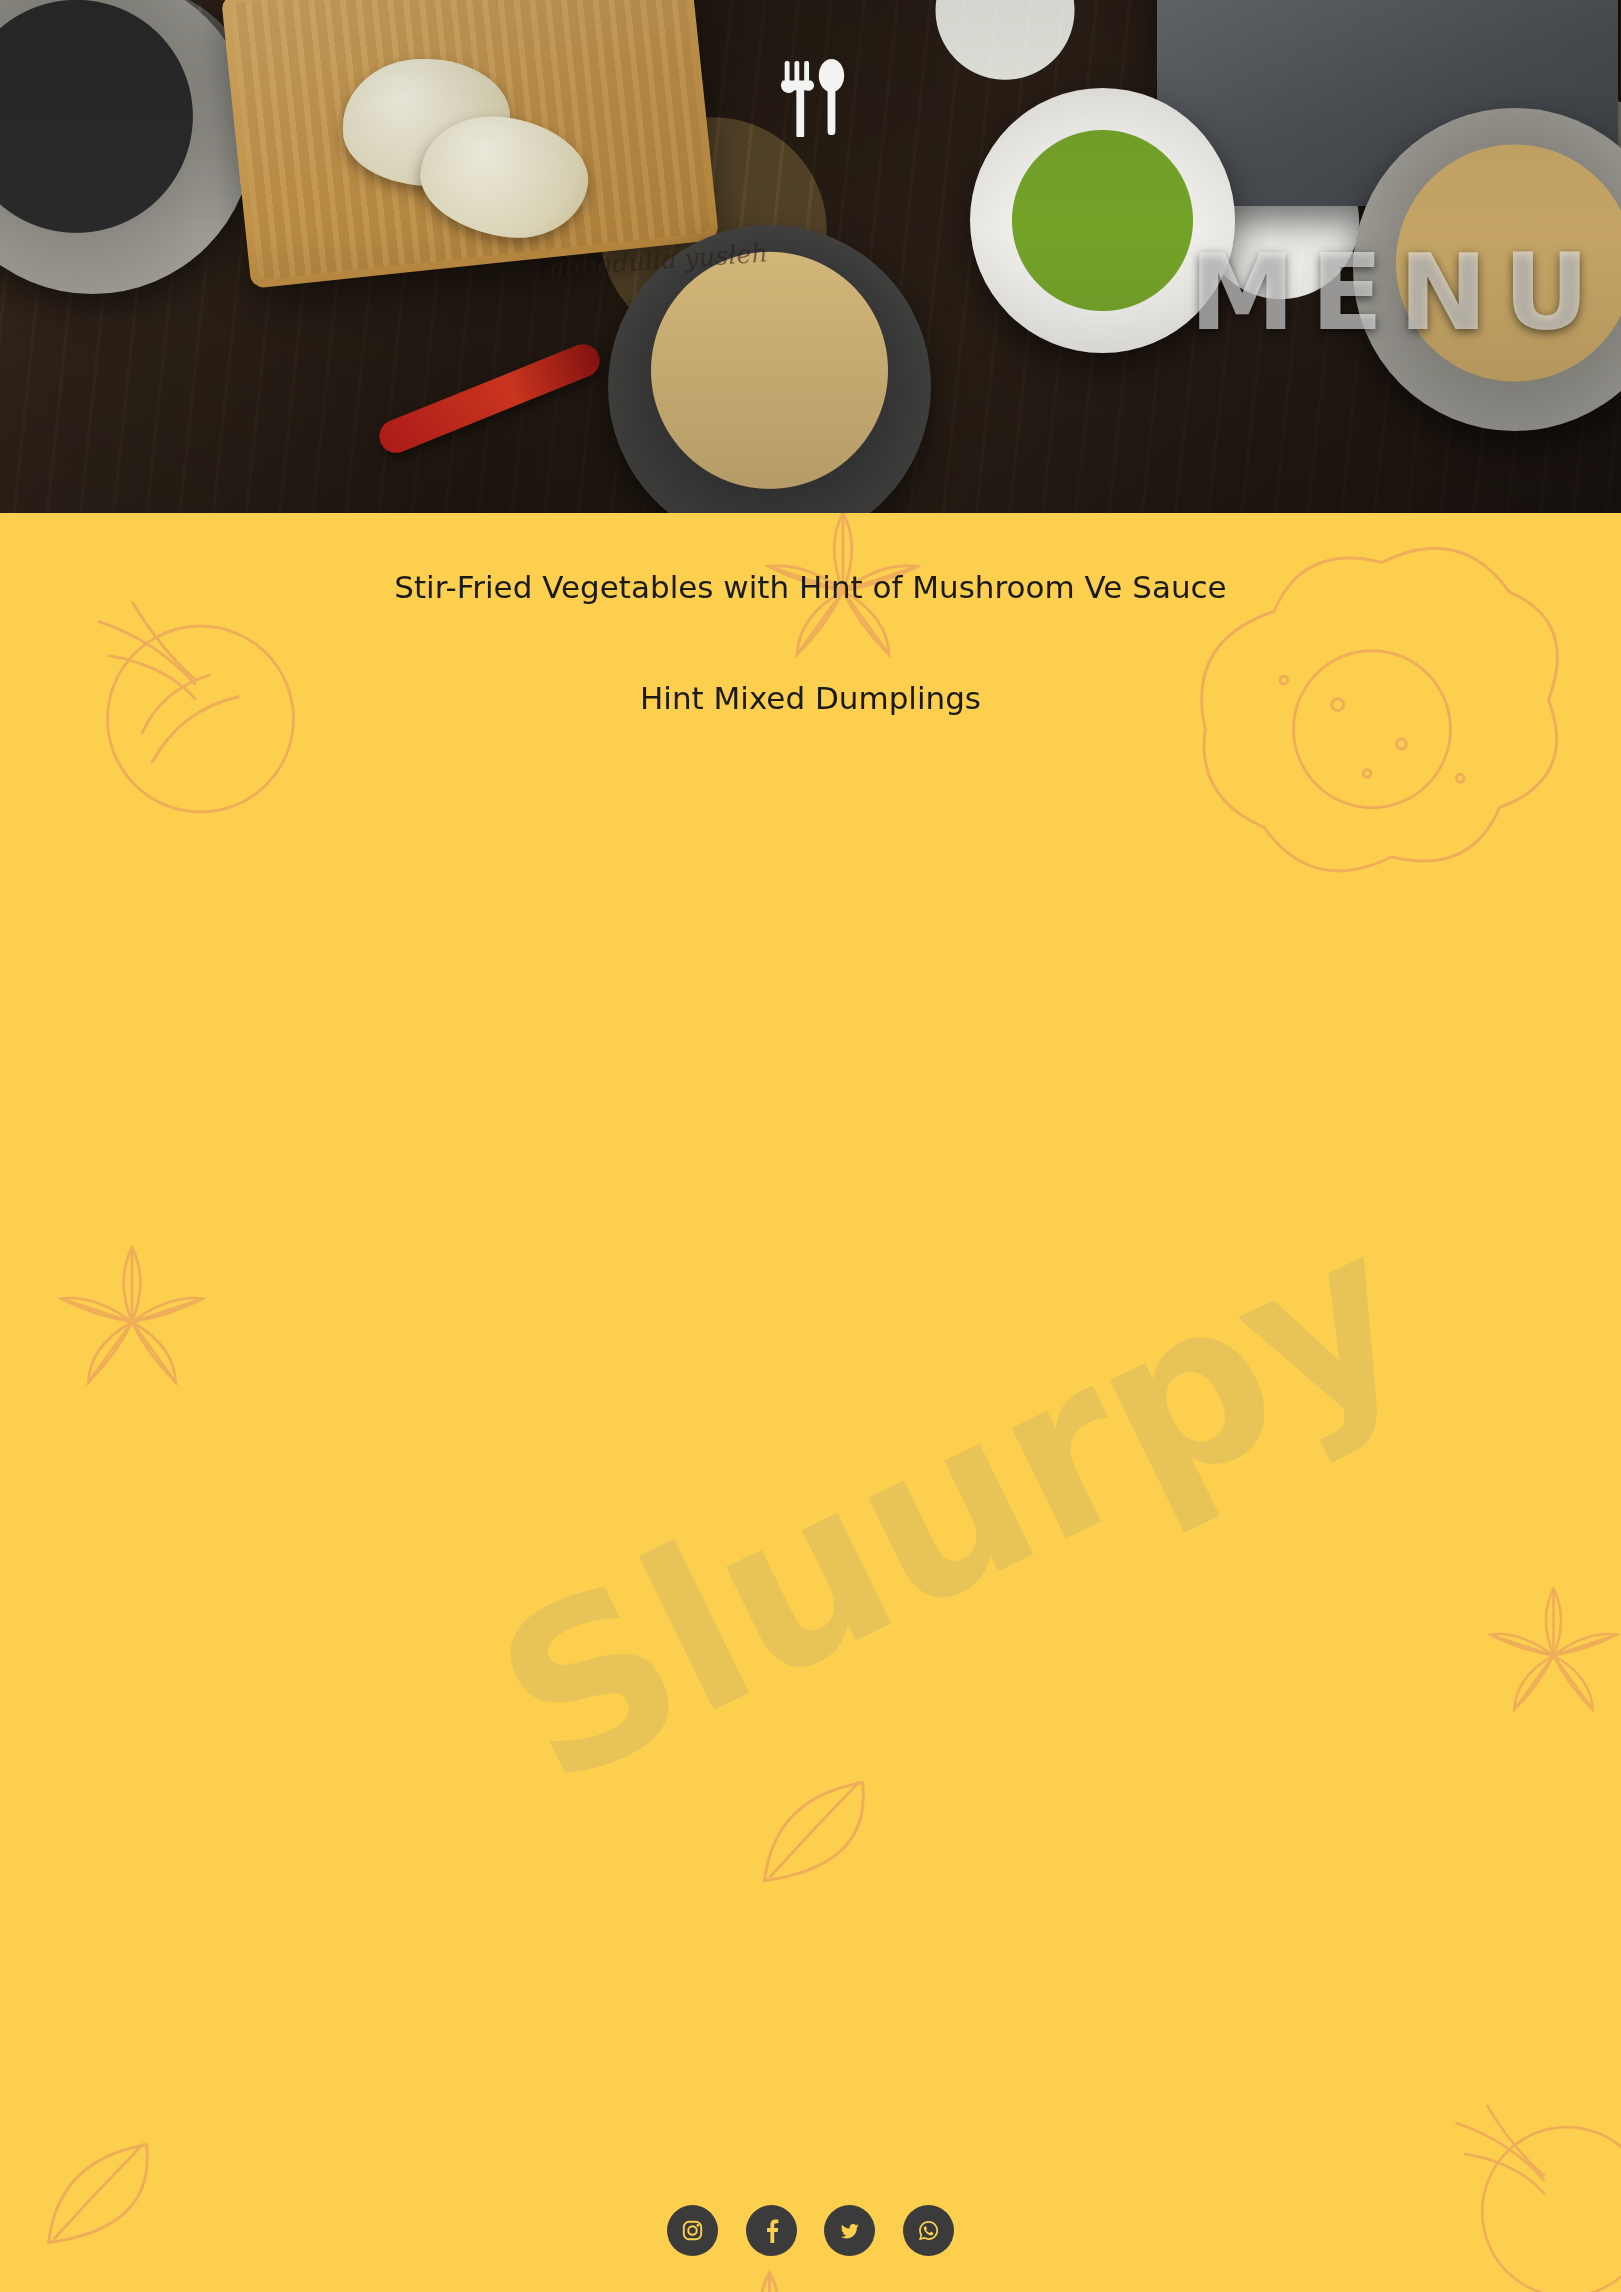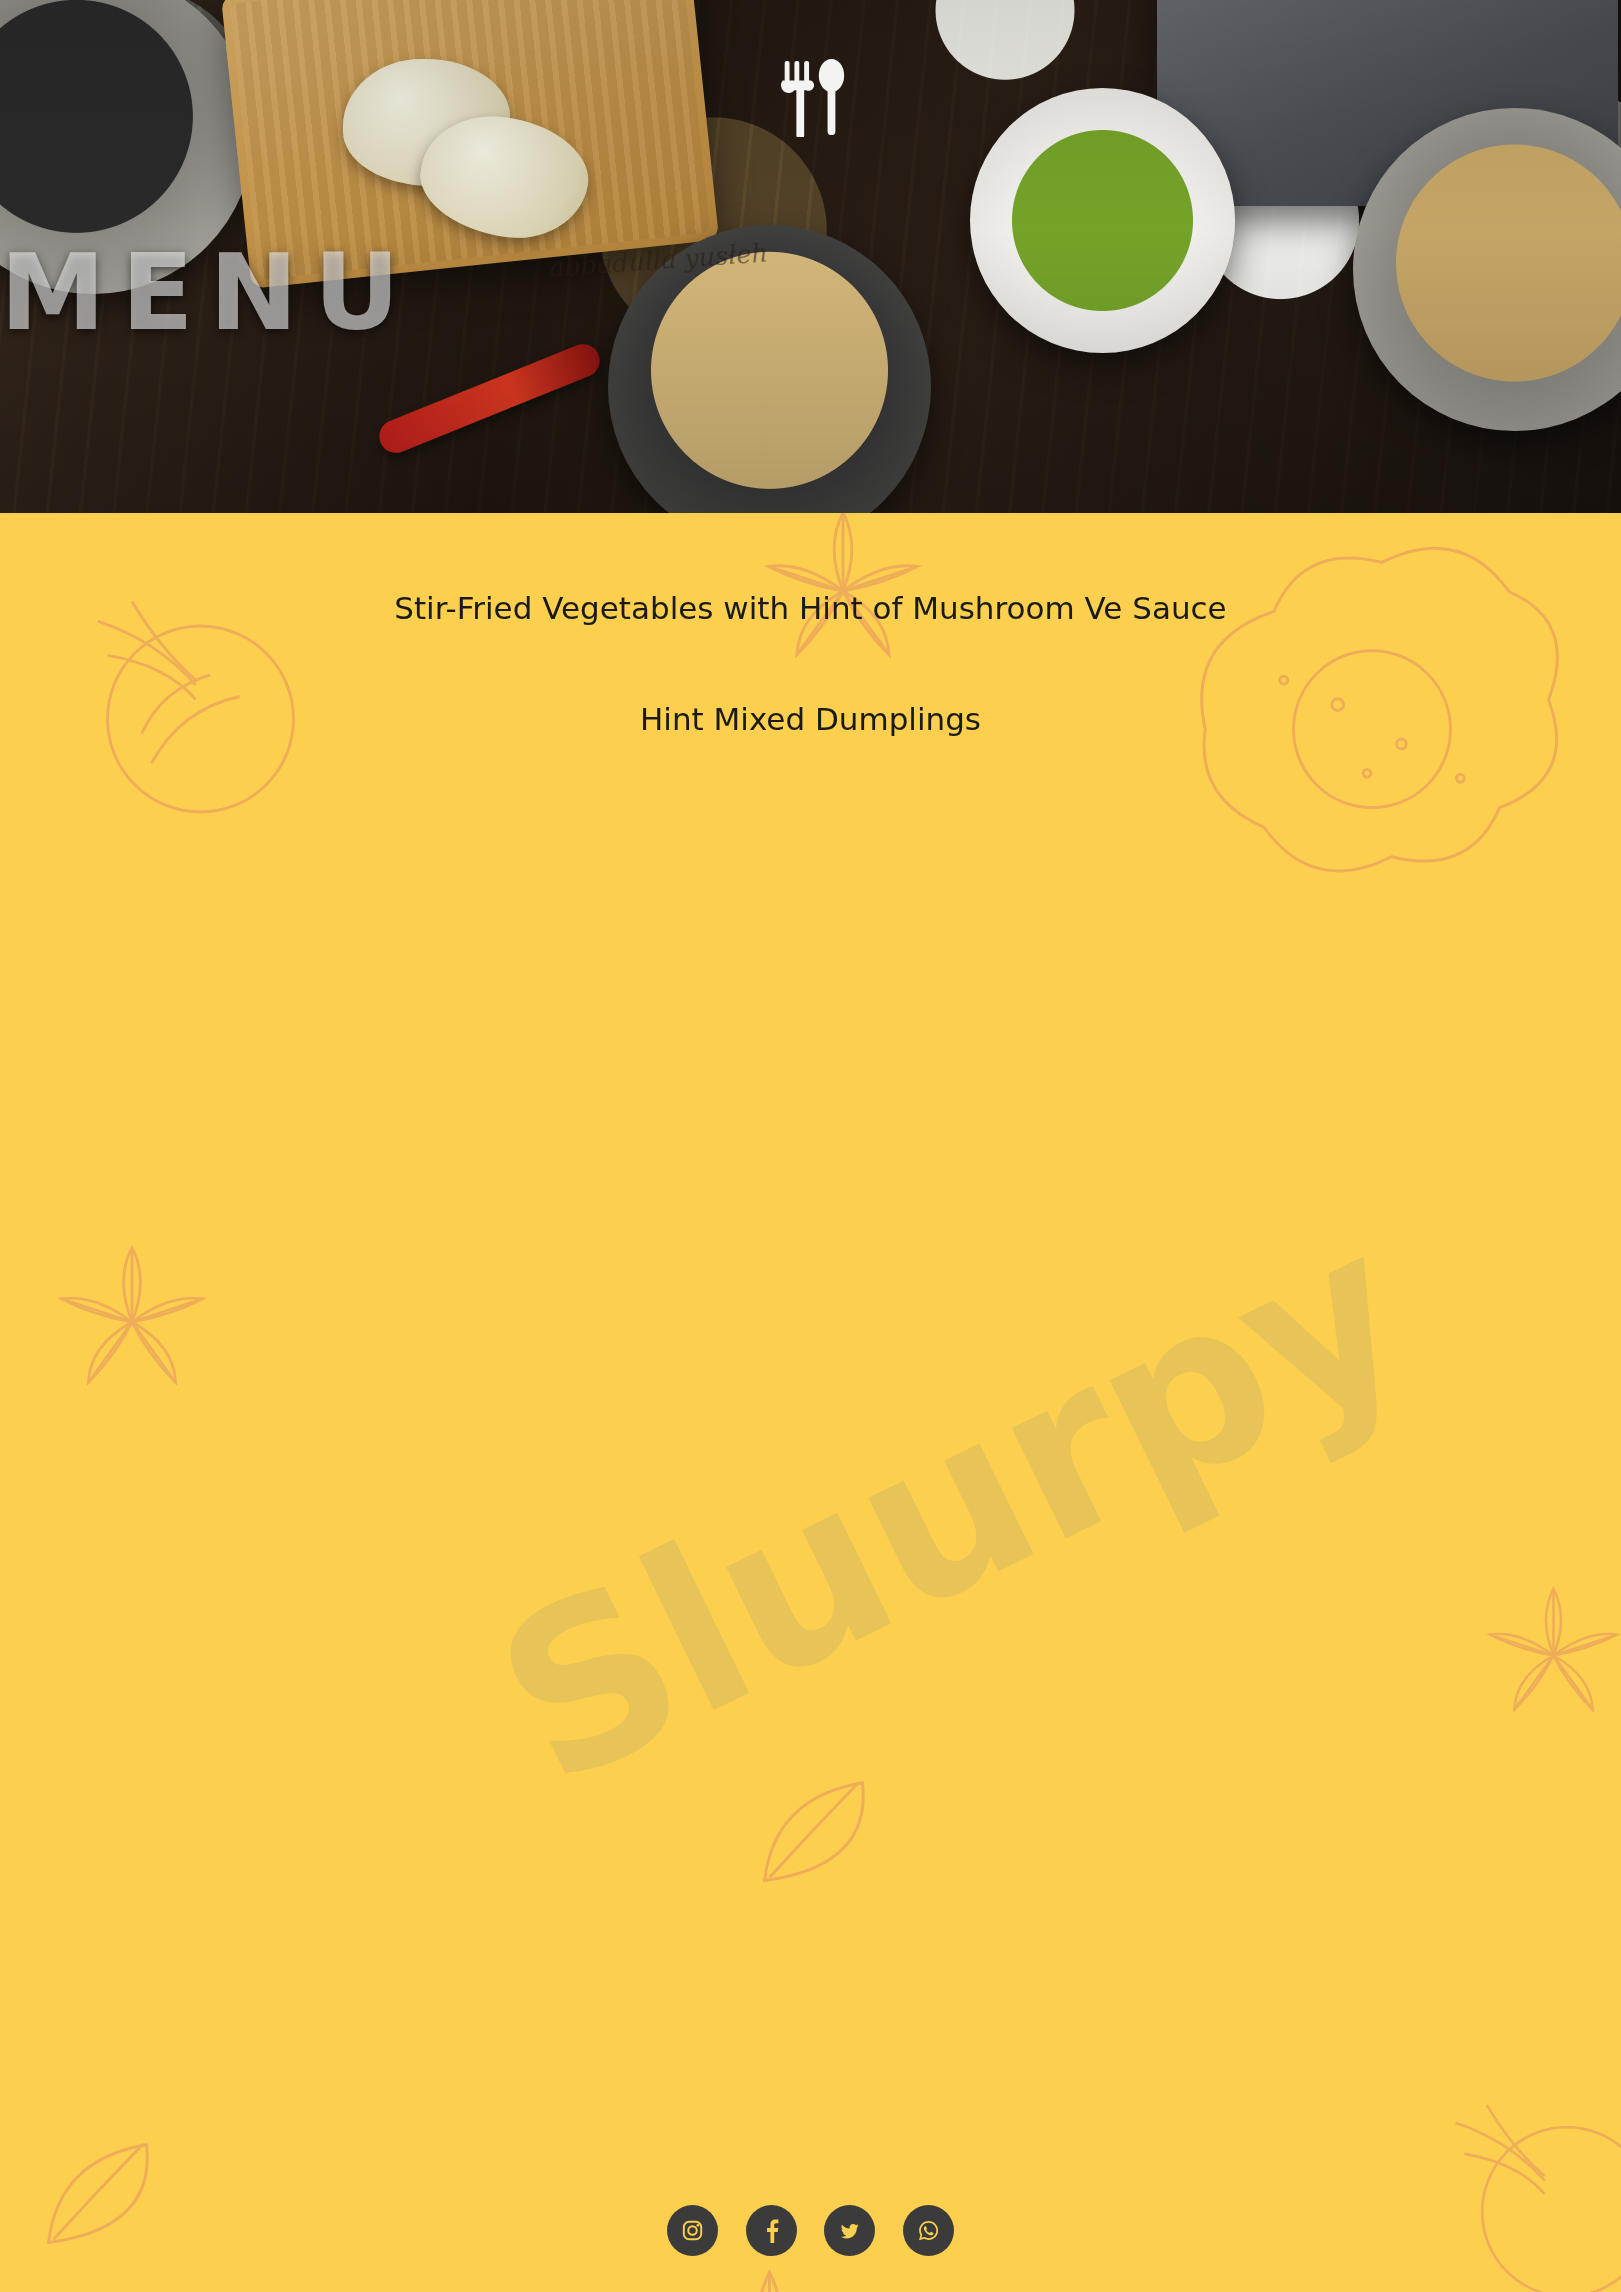--- a/index.html
+++ b/index.html
@@ -115,22 +115,22 @@
     background: linear-gradient(180deg, rgba(0,0,0,0.10) 0%, rgba(0,0,0,0.02) 45%, rgba(0,0,0,0.18) 100%);
   }
   .hero-utensils {
     position: absolute;
     left: 50%; top: 59px;
     transform: translateX(-50%);
     width: 84px; height: 78px;
   }
   .hero-title {
     position: absolute;
-    left: 0; right: 4px; top: 240px;
-    text-align: left;
+    left: 0; right: 16px; top: 240px;
+    text-align: right;
     font-size: 106px;
     letter-spacing: 15.7px;
     font-weight: 700;
     color: rgba(235,235,235,0.62);
     text-shadow: 0 2.9px 9.8px rgba(0,0,0,0.55);
     line-height: 1;
     font-family: "DejaVu Sans", "Liberation Sans", sans-serif;
   }
   .hero-script {
     position: absolute;
@@ -168,21 +168,21 @@
   }
   .wm1 {
     left: 470px; top: 863px;
     font-size: 225px;
     transform: rotate(-26deg);
   }
 
   .items {
     position: relative;
     z-index: 3;
-    padding-top: 76px;
+    padding-top: 55px;
   }
   .menu-item {
     text-align: center;
     font-size: 31px;
     color: #1a1a1a;
     line-height: 1.28;
     max-width: 1215px;
     margin: 0 auto 57px auto;
     font-family: "DejaVu Sans", "Liberation Sans", sans-serif;
   }

